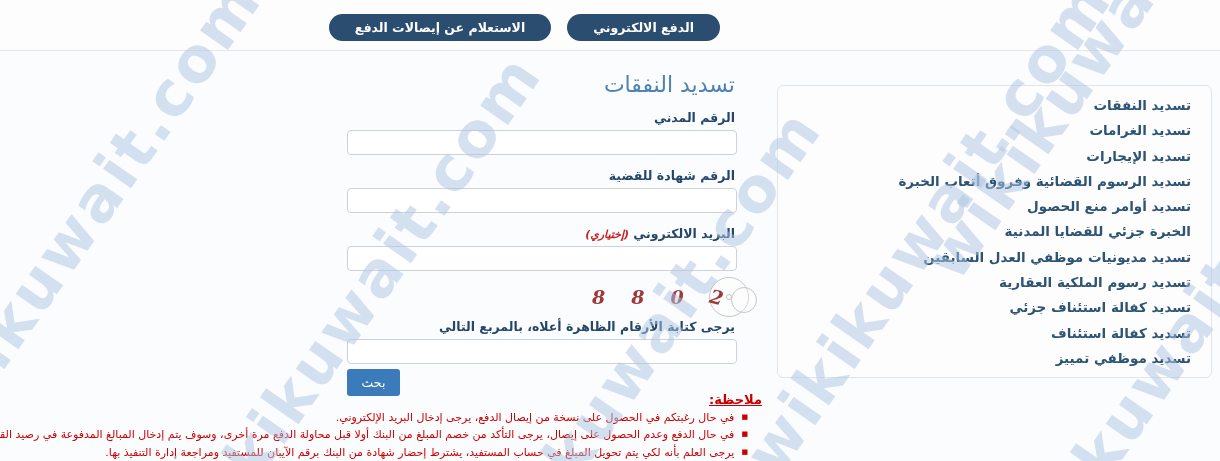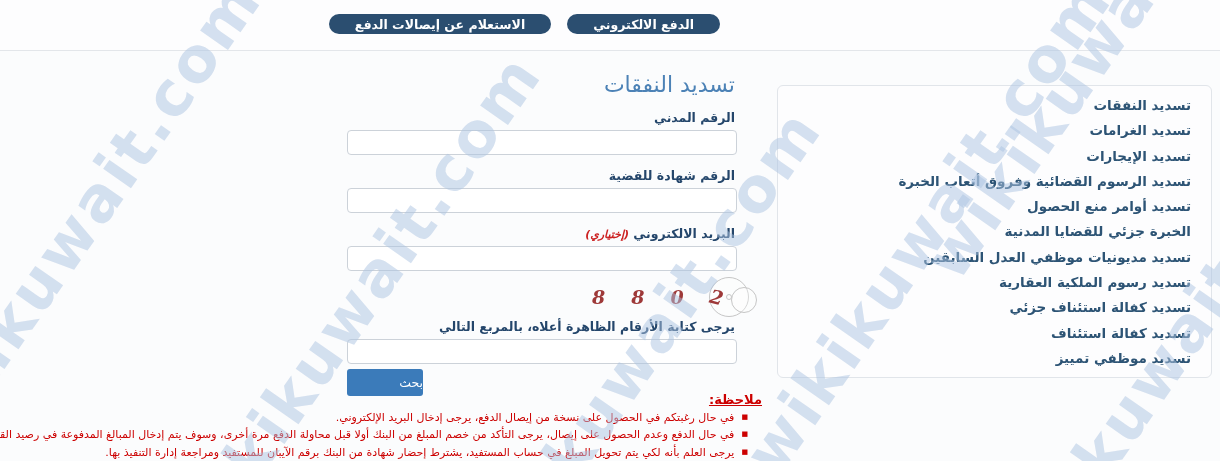--- a/index.html
+++ b/index.html
@@ -27,21 +27,21 @@
   
   .header {
     position:absolute; top:0; left:0; right:0; height:51px;
     background:#fdfdfe; border-bottom:1px solid #e3e6ea;
   }
   .header-buttons {
     position:absolute; top:14px; left:388px; width:332px;
     display:flex; gap:16px; direction:rtl;
   }
   .pill-btn {
-    height:20px; border:none; border-radius:14px; cursor:pointer;
+    height:27px; border:none; border-radius:14px; cursor:pointer;
     background:#2b4e70; color:#ffffff; font-size:12.5px; font-weight:bold;
     padding:0 26px; white-space:nowrap;
     font-family:"DejaVu Sans", sans-serif;
   }
   
   .sidebar {
     position:absolute; top:85px; right:8px; width:435px; height:293px;
     background:#fdfdfe; border:1px solid #e1e5ea; border-radius:6px;
     padding:9px 20px; display:flex; flex-direction:column;
     justify-content:space-between; z-index:2;
@@ -75,23 +75,23 @@
   .captcha-digit {
     font-family:"DejaVu Serif", serif; font-style:italic; font-weight:bold;
     font-size:19px; color:#9e3939; z-index:1;
   }
   .captcha-digit.d4 { transform:rotate(14deg); }
   .noise-circle { position:absolute; border:1px solid #c6c6c6; border-radius:50%; background:rgba(255,255,255,0.3); }
   .nc-big   { width:40px; height:40px; right:-12px; top:-2px; }
   .nc-small { width:26px; height:26px; right:-20px; top:8px; }
   .nc-dot   { width:6px;  height:6px;  right:5px;  top:15px; }
   .search-btn {
-    display:inline-block; margin-top:5px; width:76px; height:27px;
+    display:inline-block; margin-top:5px; width:53px; height:27px;
     background:#3b7bba; color:#ffffff; border:none; border-radius:3px;
-    font-size:12.5px; cursor:pointer; font-family:"DejaVu Sans", sans-serif;text-align:right;
+    font-size:12.5px; cursor:pointer; font-family:"DejaVu Sans", sans-serif;
   }
   .search-wrap { text-align:left; direction:ltr; }
   
   .notes {
     position:absolute; top:389px; right:458px; left:4px;
     direction:rtl; text-align:right; z-index:2;
   }
   .notes-heading {
     display:inline-block; color:#cc0000; font-size:13px; font-weight:bold;
     text-decoration:underline; margin-bottom:2px;

